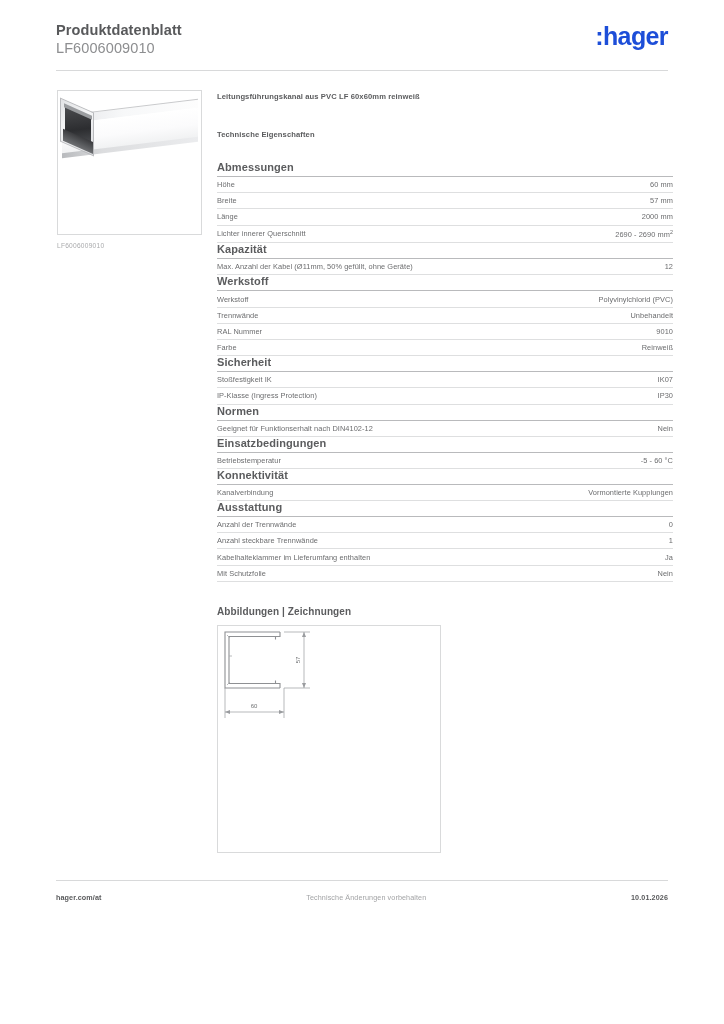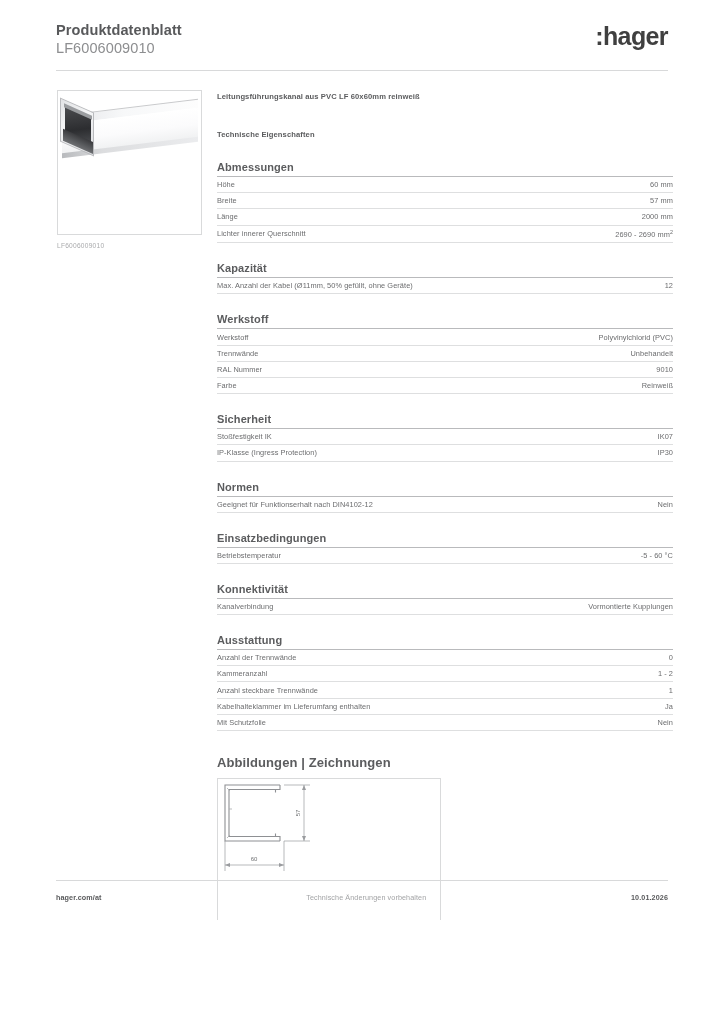--- a/index.html
+++ b/index.html
@@ -166,21 +166,21 @@
   }
   .tech-heading {
     font-size: 7.6px;
     font-weight: bold;
     color: #5b5c5e;
     margin-top: 29px;
     letter-spacing: 0.1px;
   }
 
   
-  .spec-group { margin-top: 19px; }
+  .spec-group { }
   .spec-group:first-of-type { margin-top: 22px; }
   .group-title {
     font-size: 11px;
     font-weight: bold;
     color: #5b5c5e;
     padding-bottom: 3px;
     border-bottom: 1px solid #b9babc;
     letter-spacing: 0.1px;
   }
   .spec-row {
@@ -192,21 +192,21 @@
     padding: 3.1px 0 3.1px 0;
     border-bottom: 1px solid #dedfe0;
     letter-spacing: 0.06px;
   }
   .spec-label { white-space: nowrap; }
   .spec-value { white-space: nowrap; text-align: right; }
   .spec-value sup { font-size: 5.4px; vertical-align: super; }
 
   
   .draw-heading {
-    font-size: 13px;
+    font-size: 10px;
     font-weight: bold;
     color: #5b5c5e;
     margin-top: 24px;
     letter-spacing: 0.1px;
   }
   .draw-frame {
     margin-top: 8px;
     width: 224px;
     height: 228px;
     border: 1px solid #d9dadb;
@@ -243,21 +243,21 @@
 </head>
 <body>
 
 <div class="page">
 
   <div class="header">
     <div class="title-block">
       <div class="doc-title">Produktdatenblatt</div>
       <div class="doc-subtitle">LF6006009010</div>
     </div>
-    <div class="logo" style="color: #404040;">:<span>hager</span></div>
+    <div class="logo" style="color: #1d4ed8;">:<span>hager</span></div>
   </div>
   <div class="header-rule"></div>
 
   <div class="product-panel">
     <div class="product-frame">
       <div class="photo-stage">
         <div class="trunk-body">
           <div class="trunk-top"></div>
           <div class="trunk-face"></div>
           <div class="trunk-bottom"></div>
@@ -353,24 +353,20 @@
           <div class="spec-row">
             <span class="spec-label">Kanalverbindung</span>
             <span class="spec-value">Vormontierte Kupplungen</span>
           </div>
         </div>
         <div class="spec-group">
           <div class="group-title">Ausstattung</div>
           <div class="spec-row">
             <span class="spec-label">Anzahl der Trennwände</span>
             <span class="spec-value">0</span>
-          </div>
-          <div class="spec-row">
-            <span class="spec-label">Kammeranzahl</span>
-            <span class="spec-value">1 - 2</span>
           </div>
           <div class="spec-row">
             <span class="spec-label">Anzahl steckbare Trennwände</span>
             <span class="spec-value">1</span>
           </div>
           <div class="spec-row">
             <span class="spec-label">Kabelhalteklammer im Lieferumfang enthalten</span>
             <span class="spec-value">Ja</span>
           </div>
           <div class="spec-row">

